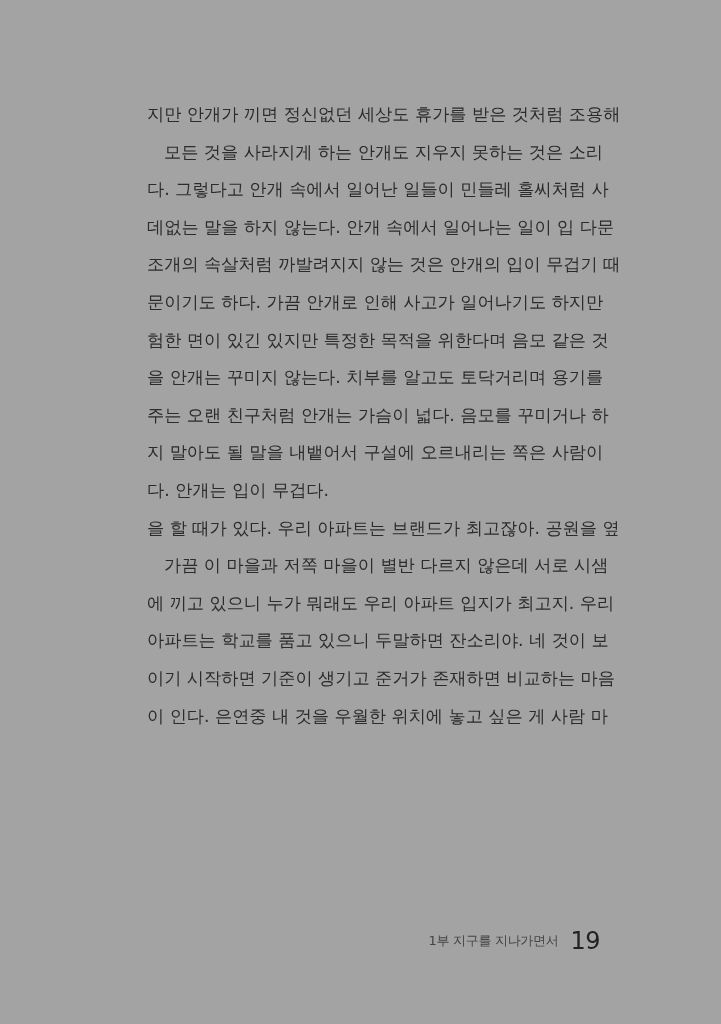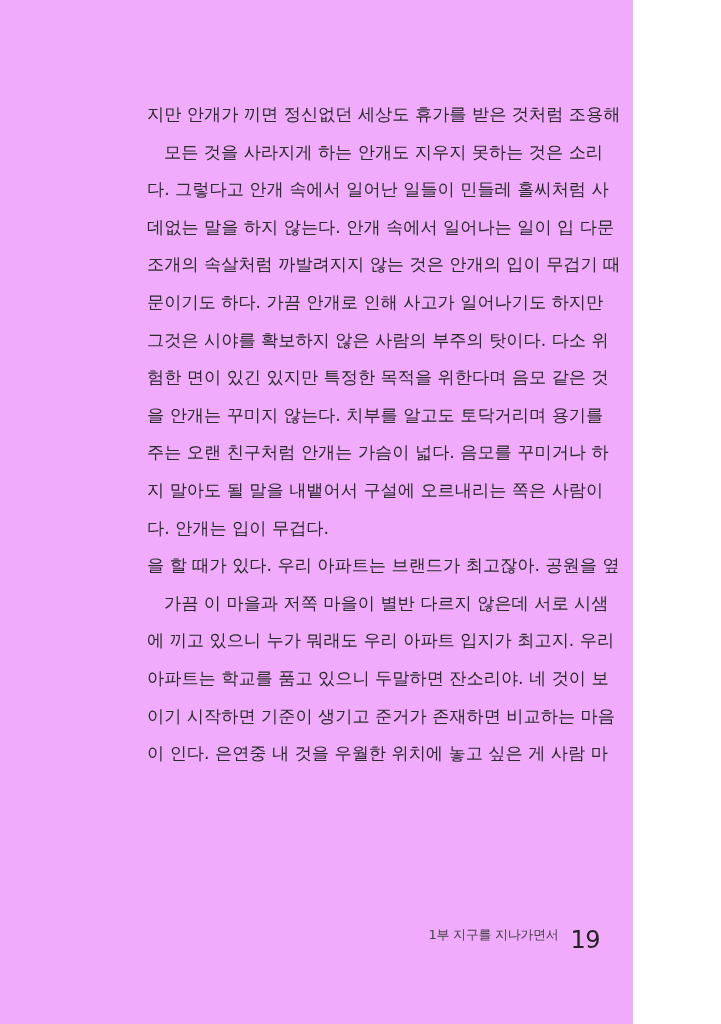--- a/index.html
+++ b/index.html
@@ -11,23 +11,23 @@
       width: 721px;
       height: 1024px;
       position: relative;
       overflow: hidden;
       font-family: "DejaVu Sans", "Liberation Sans", sans-serif;
       color: #2a2a2a;
     }
     .page {
       position: absolute;
       left: 0; top: 0;
-      width: 633px;
+      width: 721px;
       height: 1024px;
-      background: #f0abfc;
+      background: #a3a3a3;
     }
     .text-block {
       position: absolute;
       left: 147px;
       top: 96px;
       width: 452px;
     }
     .line {
       height: 37.6px;
       line-height: 37.6px;
@@ -45,21 +45,21 @@
       padding-left: 17px;
     }
     .footer {
       position: absolute;
       left: 420px;
       top: 926px;
       width: 180px;
       height: 30px;
       display: flex;
       justify-content: flex-end;
-      align-items: flex-start;
+      align-items: center;
       gap: 12px;
     }
     .footer-title {
       font-size: 13px;
       color: #444444;
       letter-spacing: -0.3px;
     }
     .page-number {
       font-size: 24px;
       color: #222222;
@@ -71,21 +71,20 @@
 <body>
 
 <div class="page">
   <div class="text-block">
     <div class="line">지만 안개가 끼면 정신없던 세상도 휴가를 받은 것처럼 조용해</div>
     <div class="line indent">모든 것을 사라지게 하는 안개도 지우지 못하는 것은 소리</div>
     <div class="line">다. 그렇다고 안개 속에서 일어난 일들이 민들레 홀씨처럼 사</div>
     <div class="line">데없는 말을 하지 않는다. 안개 속에서 일어나는 일이 입 다문</div>
     <div class="line">조개의 속살처럼 까발려지지 않는 것은 안개의 입이 무겁기 때</div>
     <div class="line">문이기도 하다. 가끔 안개로 인해 사고가 일어나기도 하지만</div>
-    <div class="line">그것은 시야를 확보하지 않은 사람의 부주의 탓이다. 다소 위</div>
     <div class="line">험한 면이 있긴 있지만 특정한 목적을 위한다며 음모 같은 것</div>
     <div class="line">을 안개는 꾸미지 않는다. 치부를 알고도 토닥거리며 용기를</div>
     <div class="line">주는 오랜 친구처럼 안개는 가슴이 넓다. 음모를 꾸미거나 하</div>
     <div class="line">지 말아도 될 말을 내뱉어서 구설에 오르내리는 쪽은 사람이</div>
     <div class="line last">다. 안개는 입이 무겁다.</div>
     <div class="line">을 할 때가 있다. 우리 아파트는 브랜드가 최고잖아. 공원을 옆</div>
     <div class="line indent">가끔 이 마을과 저쪽 마을이 별반 다르지 않은데 서로 시샘</div>
     <div class="line">에 끼고 있으니 누가 뭐래도 우리 아파트 입지가 최고지. 우리</div>
     <div class="line">아파트는 학교를 품고 있으니 두말하면 잔소리야. 네 것이 보</div>
     <div class="line">이기 시작하면 기준이 생기고 준거가 존재하면 비교하는 마음</div>

